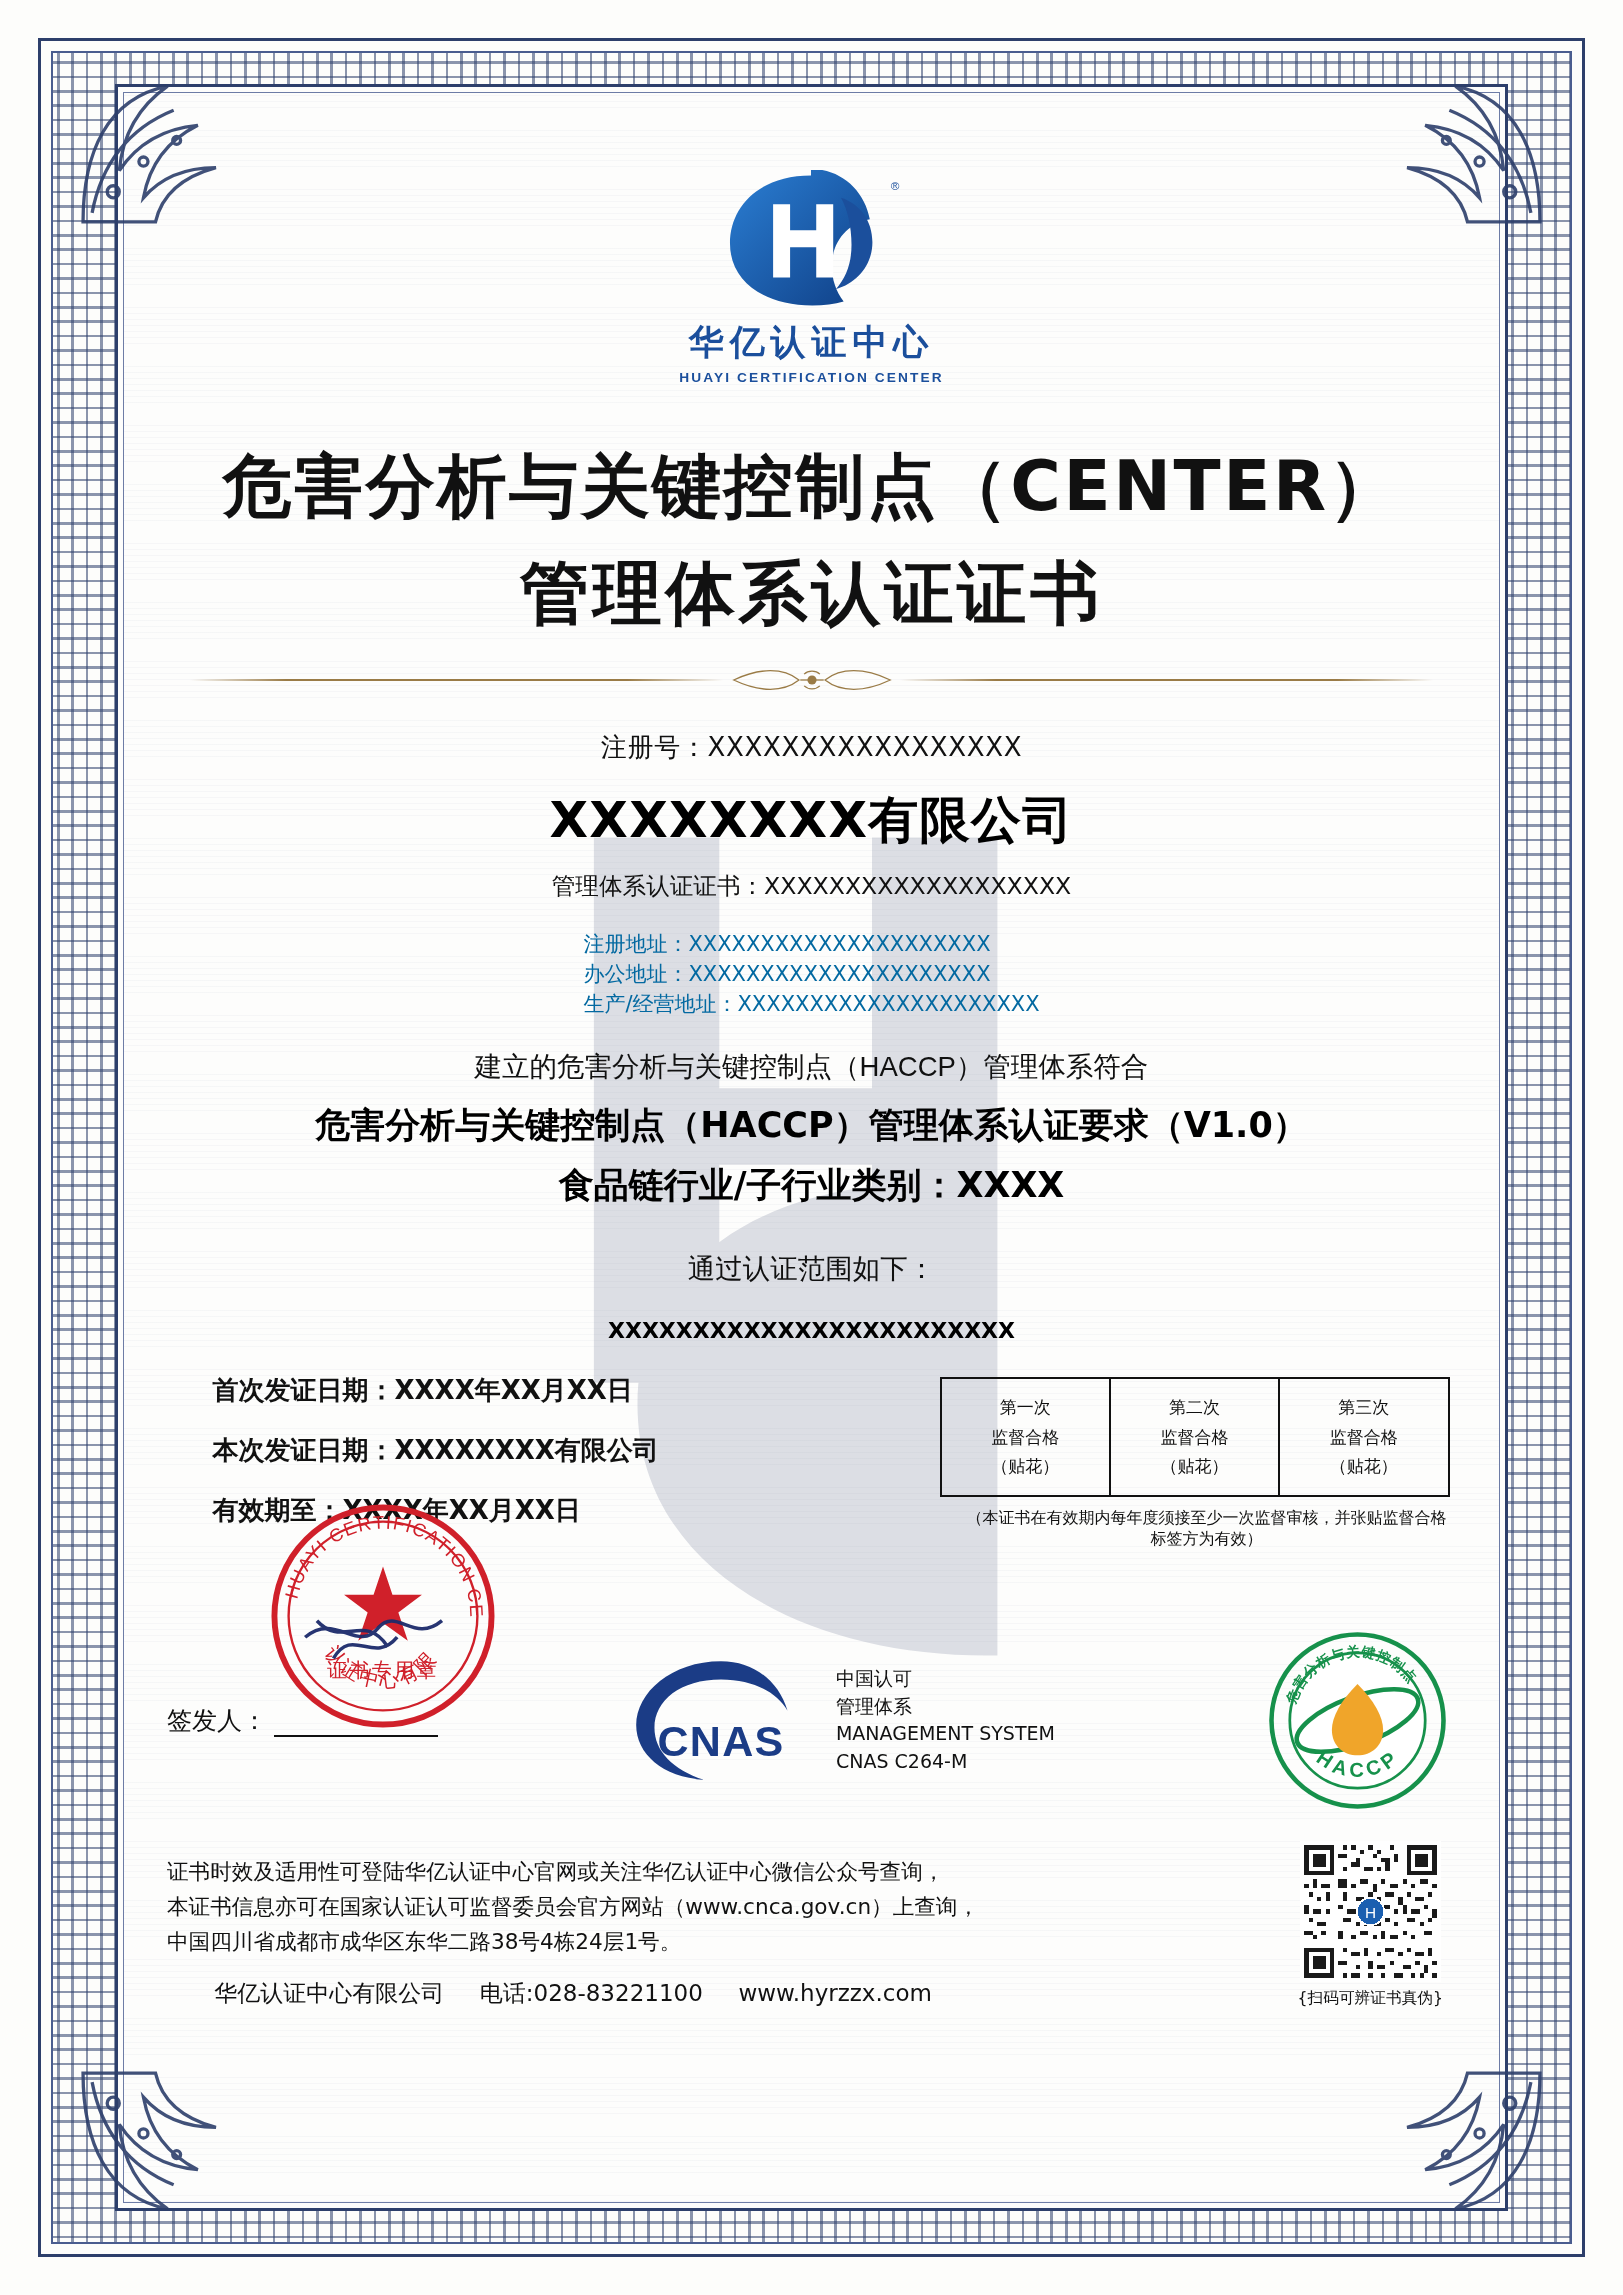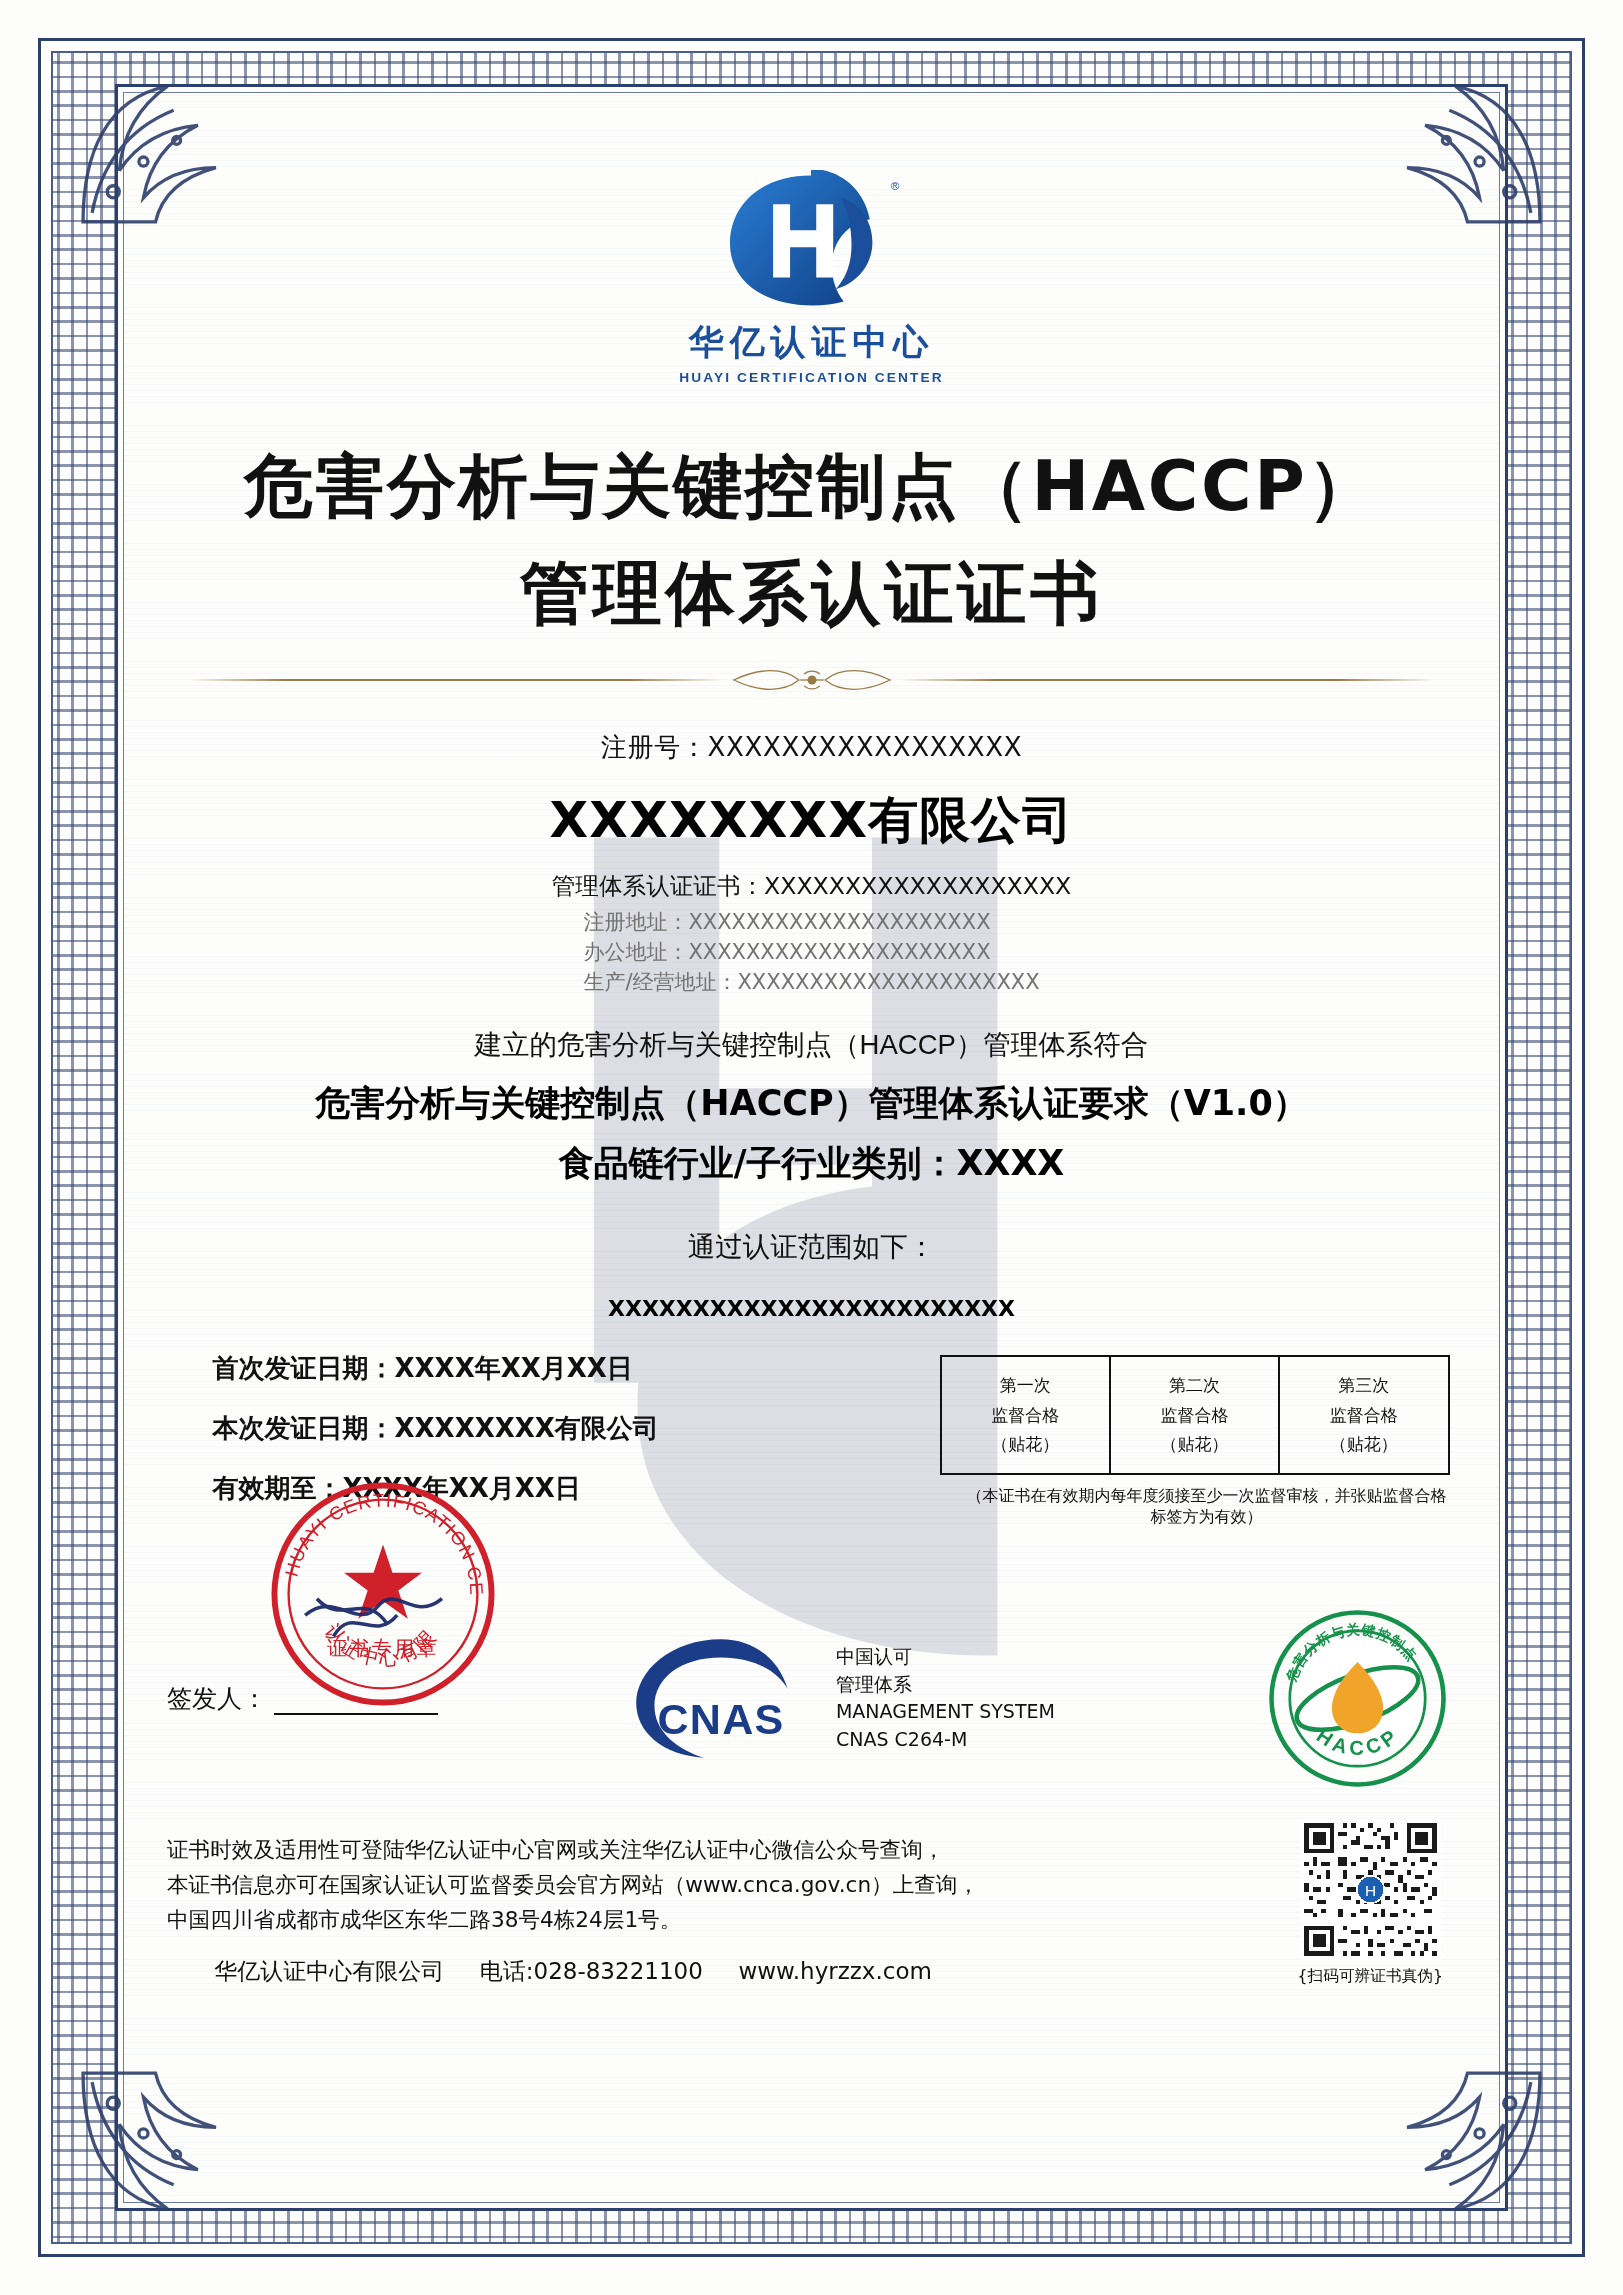--- a/index.html
+++ b/index.html
@@ -191,25 +191,25 @@
     color: #000;
     font-family: "DejaVu Sans", sans-serif;
   }
   .credit-code {
     margin-top: 15.7px;
     font-size: 23.6px;
     color: #111;
     font-family: "DejaVu Sans", sans-serif;
   }
   .addr-block {
-    margin-top: 6px;
+    margin-top: 28px;
     text-align: left;
     font-size: 21px;
     line-height: 1.42;
-    color: #737373;
+    color: #0369a1;
     font-family: "DejaVu Sans", sans-serif;
   }
   .stmt1 {
     margin-top: 29px;
     font-size: 27.5px;
     color: #111;
     font-family: Liberation Sans, sans-serif;
   }
   .stmt2 {
     margin-top: 17px;
@@ -450,21 +450,21 @@
           <path d="M150 8 C70 8 26 56 26 112 c0 58 52 95 126 95 c18 0 34 -2 48 -6 c-12 -16 -18 -34 -18 -54 c0 -40 26 -66 58 -72 c-8 -44 -44 -77 -90 -77 z" fill="url(#lg)"></path>
           <path d="M92 52 h26 v40 h40 V52 h26 v112 h-26 v-46 h-40 v46 H92 z" fill="#ffffff"></path>
           <path d="M196 42 c30 10 48 36 48 68 c0 34 -22 62 -56 72 c16 -18 24 -40 24 -68 c0 -28 -6 -54 -16 -72 z" fill="#1b4f9c"></path>
           <text x="272" y="30" font-family="Liberation Sans, sans-serif" font-size="18" fill="#1b4f9c">®</text>
         </svg>
       </div>
       <div class="logo-cn">华亿认证中心</div>
       <div class="logo-en">HUAYI CERTIFICATION CENTER</div>
     </div>
 
-    <div class="title1">危害分析与关键控制点（HACCP）</div>
+    <div class="title1">危害分析与关键控制点（CENTER）</div>
     <div class="title2">管理体系认证证书</div>
 
     <div class="divider">
       <div class="line"></div>
       <div class="orn">
         <svg viewBox="0 0 260 46">
           <g fill="none" stroke="#9a7b46" stroke-width="2">
             <path d="M10 23 C50 4 86 4 110 23 C86 42 50 42 10 23 Z"></path>
             <path d="M250 23 C210 4 174 4 150 23 C174 42 210 42 250 23 Z"></path>
             <path d="M112 23 h36"></path>

